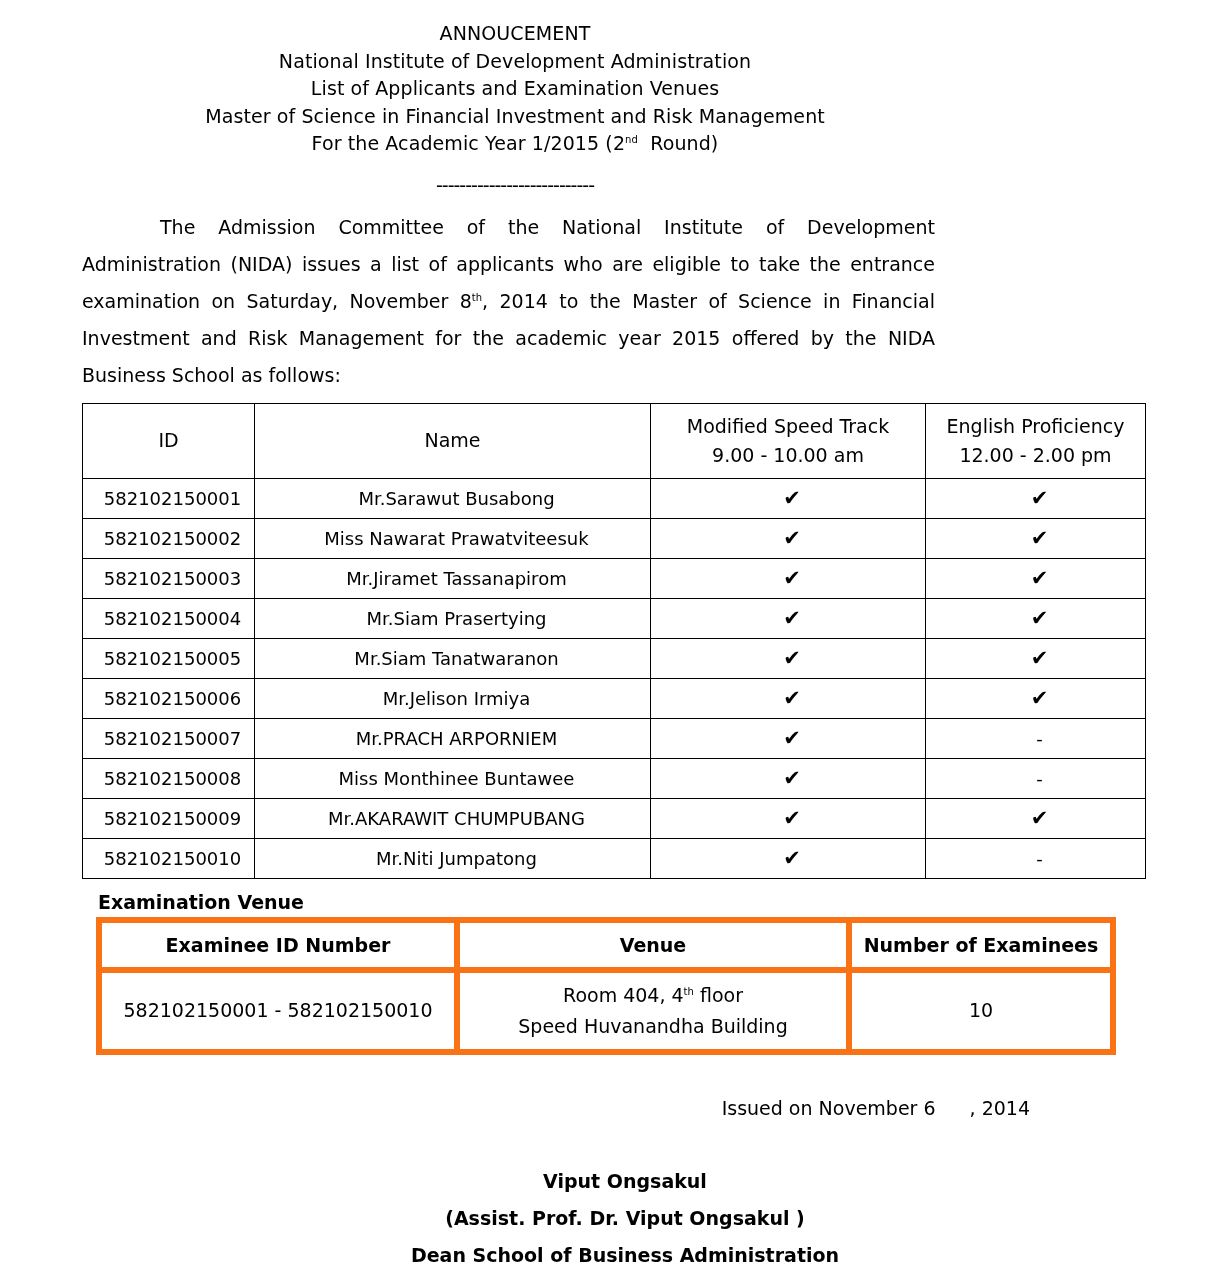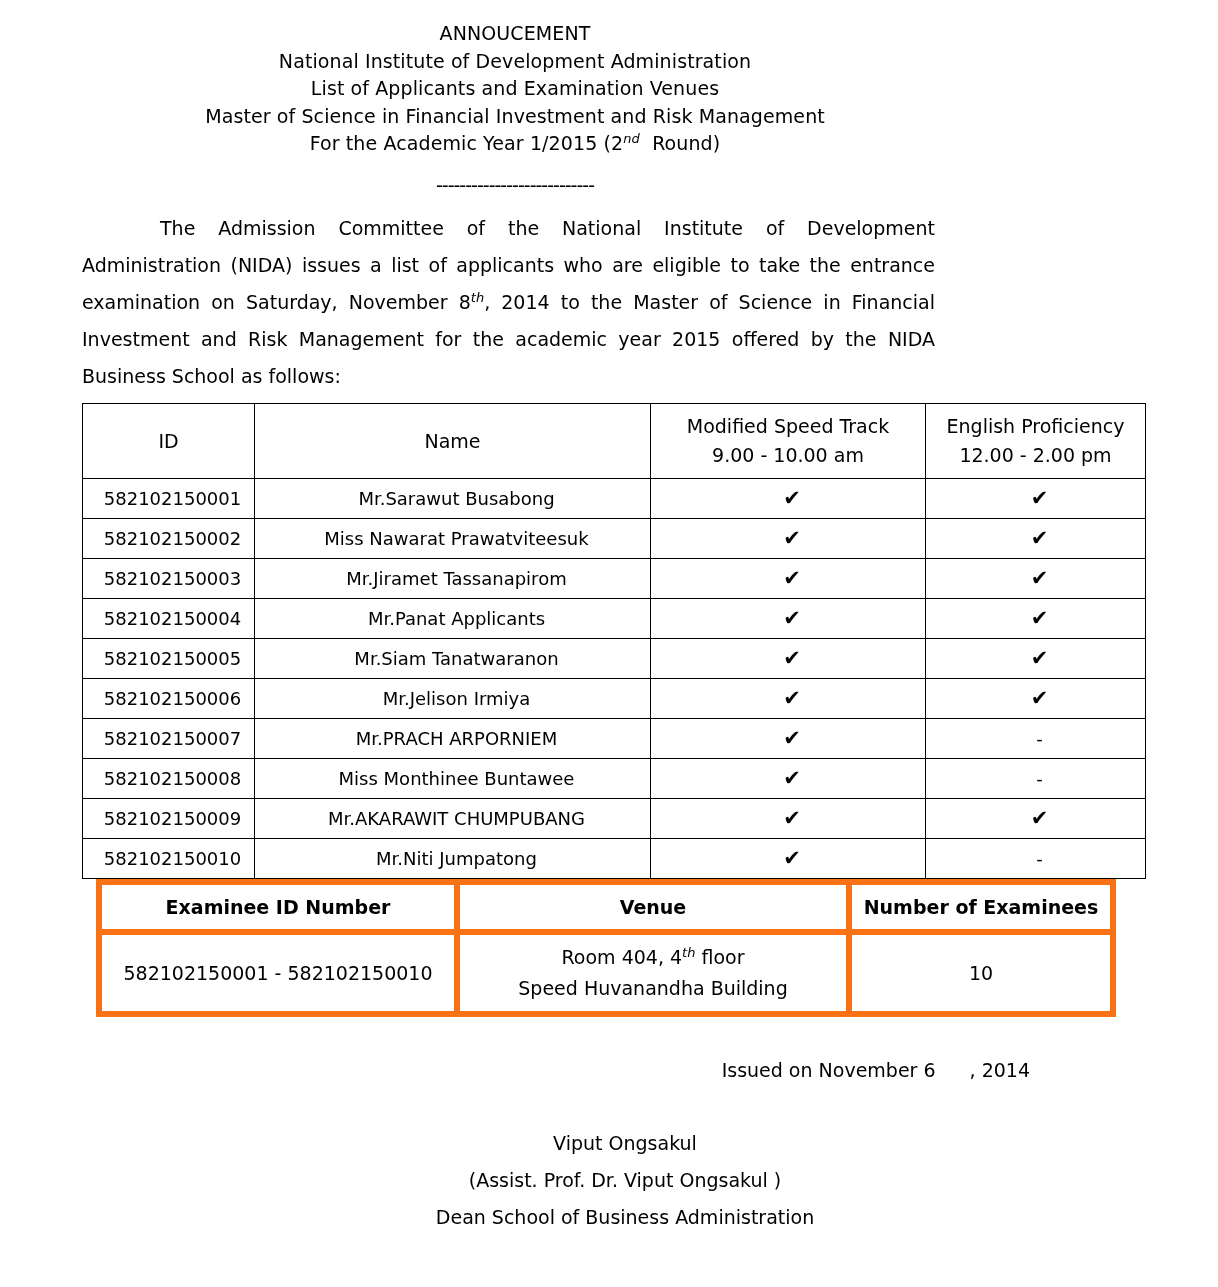--- a/index.html
+++ b/index.html
@@ -26,23 +26,22 @@
   .header-block {
     text-align: center;
     line-height: 1.45;
   }
   .header-line {
     display: block;
     font-size: 19px;
     letter-spacing: 0.1px;
   }
   .sup {
-    font-size: 13px;
+    font-size: 10px;
     vertical-align: super;
-    font-style: italic;
   }
   .rule {
     display: block;
     text-align: center;
     font-size: 19px;
     letter-spacing: -1px;
     margin-top: 14px;
     margin-bottom: 6px;
   }
   .body-para {
@@ -141,20 +140,21 @@
     padding-left: 270px;
     font-size: 19px;
   }
   .issued .gap { display: inline-block; width: 34px; }
   .sign {
     margin-top: 44px;
     text-align: center;
     padding-left: 220px;
     line-height: 1.95;
     font-size: 19px;
+    font-weight: bold;
   }
   .sign span { display: block; }
 </style>
 </head>
 <body>
 
 <div class="page">
 
   <div class="header-block">
     <span class="header-line">ANNOUCEMENT</span>
@@ -206,21 +206,21 @@
         <td class="cell-mark"><span class="check">✔</span></td>
       </tr>
       <tr>
         <td class="cell-id">582102150003</td>
         <td class="cell-name">Mr.Jiramet  Tassanapirom</td>
         <td class="cell-mark"><span class="check">✔</span></td>
         <td class="cell-mark"><span class="check">✔</span></td>
       </tr>
       <tr>
         <td class="cell-id">582102150004</td>
-        <td class="cell-name">Mr.Panat  Applicants</td>
+        <td class="cell-name">Mr.Siam  Prasertying</td>
         <td class="cell-mark"><span class="check">✔</span></td>
         <td class="cell-mark"><span class="check">✔</span></td>
       </tr>
       <tr>
         <td class="cell-id">582102150005</td>
         <td class="cell-name">Mr.Siam  Tanatwaranon</td>
         <td class="cell-mark"><span class="check">✔</span></td>
         <td class="cell-mark"><span class="check">✔</span></td>
       </tr>
       <tr>
@@ -249,20 +249,21 @@
       </tr>
       <tr>
         <td class="cell-id">582102150010</td>
         <td class="cell-name">Mr.Niti  Jumpatong</td>
         <td class="cell-mark"><span class="check">✔</span></td>
         <td class="cell-mark"><span class="dash">-</span></td>
       </tr>
     </tbody>
   </table>
 
+  <div class="venue-title">Examination Venue</div>
 
   <table class="venue">
     <colgroup>
       <col class="v-col-1">
       <col class="v-col-2">
       <col class="v-col-3">
     </colgroup>
     <thead>
       <tr>
         <th>Examinee ID Number</th>

